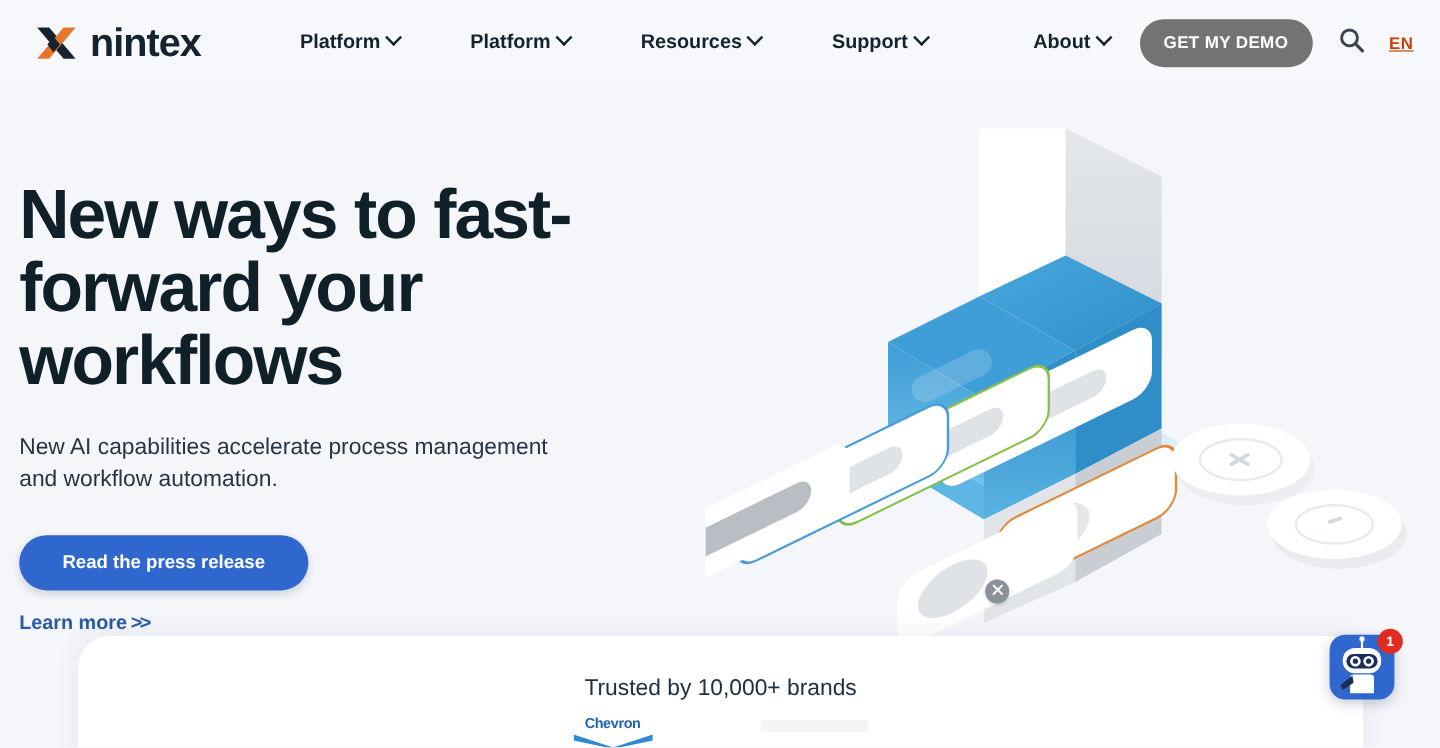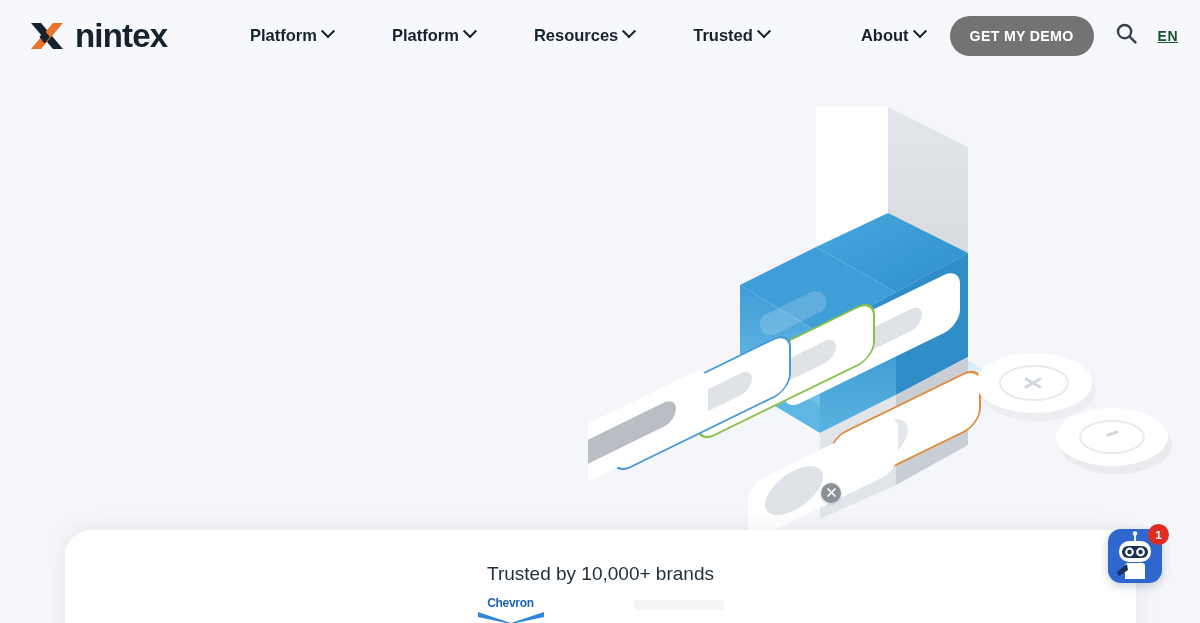--- a/index.html
+++ b/index.html
@@ -52,21 +52,21 @@
   .about-item { display: flex; align-items: center; gap: 6px; font-size: 16.5px; font-weight: 700; color: #14232e; cursor: pointer; margin-right: 25px; margin-left: 16px; }
   .demo-btn {
     background: #737373; color: #fff;
     font-size: 14.2px; font-weight: 700; letter-spacing: 0.3px;
     border: none; border-radius: 22px;
     padding: 12px 20px 12px 20px;
     cursor: pointer; white-space: nowrap;
     margin-right: 16px;
   }
   .search-btn { width: 34px; height: 34px; display: flex; align-items: center; justify-content: center; cursor: pointer; margin-right: 14px; }
-  .lang-btn { font-size: 14px; font-weight: 600; color: #14532d; cursor: pointer; letter-spacing: 0.5px; text-decoration: underline; }
+  .lang-btn { font-size: 14px; font-weight: 600; color: #c2410c; cursor: pointer; letter-spacing: 0.5px; text-decoration: underline; }
 
   
   .hero-text { position: absolute; left: 16px; top: 148px; width: 520px; z-index: 20; }
   .hero-title {
     font-size: 58px; line-height: 61px; font-weight: 700;
     color: #0f2028; letter-spacing: -1.6px;
     max-width: 470px;
   }
   .hero-sub {
     margin-top: 28px;
@@ -170,21 +170,21 @@
       </div>
       <div class="nav-item">
         <span>Platform</span>
         <span class="caret"></span>
       </div>
       <div class="nav-item">
         <span>Resources</span>
         <span class="caret"></span>
       </div>
       <div class="nav-item">
-        <span>Trusted</span>
+        <span>Support</span>
         <span class="caret"></span>
       </div>
     </div>
 
     <div class="nav-right">
       <div class="about-item">
         <span>About</span>
         <span class="caret"></span>
       </div>
       <button class="demo-btn">GET MY DEMO</button>
@@ -284,20 +284,28 @@
       </g>
       <g>
         <ellipse cx="528" cy="350" rx="56" ry="29" fill="#e9ebee"></ellipse>
         <ellipse cx="524" cy="342" rx="56" ry="29" fill="#ffffff"></ellipse>
         <ellipse cx="524" cy="342" rx="32" ry="16" fill="none" stroke="#e7eaee" stroke-width="2"></ellipse>
         <path d="M520 340 l9 -3" stroke="#d3d8de" stroke-width="3" stroke-linecap="round"></path>
       </g>
     </svg>
   </div>
 
+  <div class="hero-text">
+    <h1 class="hero-title">New ways to fast-forward your workflows</h1>
+    <p class="hero-sub">New AI capabilities accelerate process management and workflow automation.</p>
+    <button class="press-btn">Read the press release</button>
+    <a class="learn-link" href="#">
+      <span>Learn more</span><span class="chevs">&gt;&gt;</span>
+    </a>
+  </div>
 
   <div class="trusted-card">
     <div class="trusted-title">Trusted by 10,000+ brands</div>
     <div class="logo-row">
       <div class="brand-chevron">
         <span class="bc-name">Chevron</span>
         <span>
           <svg width="66" height="14" viewBox="0 0 66 14">
             <path d="M0 2 L33 13 L66 2 L66 7 L33 14 L0 7 Z" fill="#2f87d6"></path>
           </svg>

